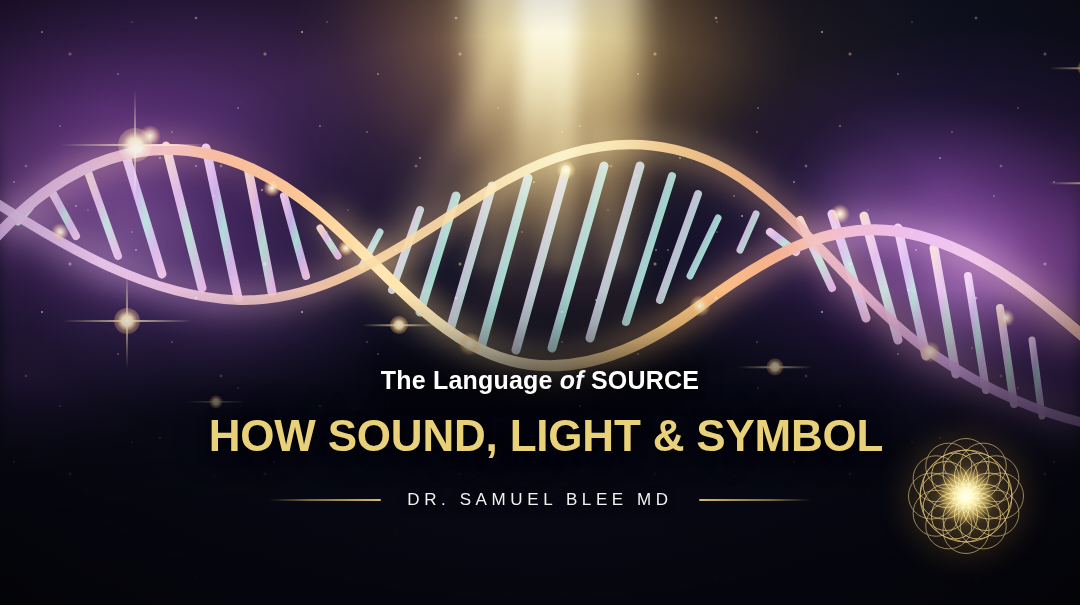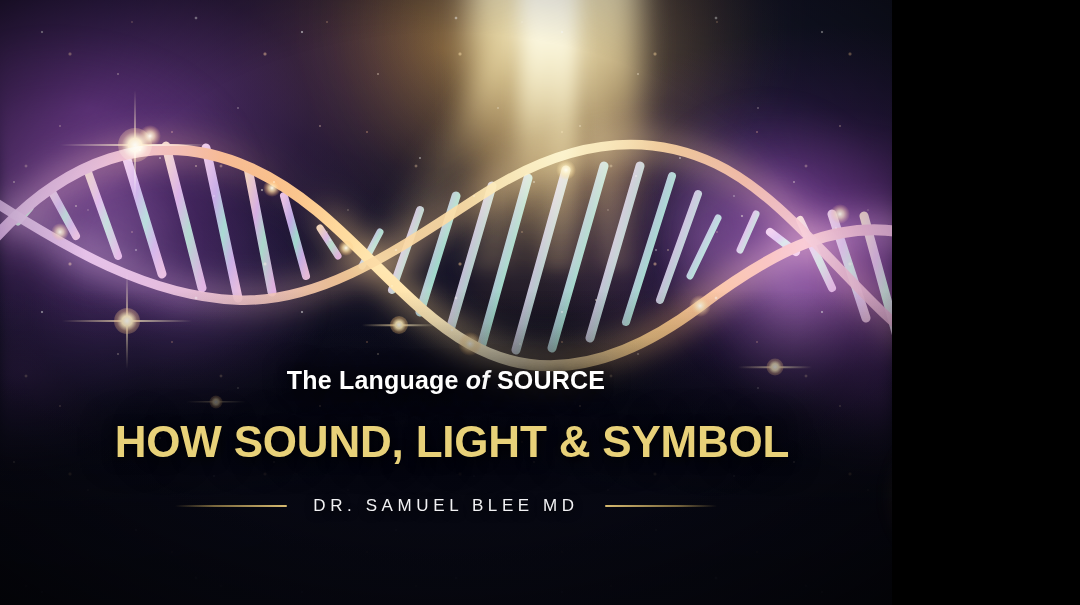--- a/index.html
+++ b/index.html
@@ -6,21 +6,21 @@
   html, body {
     margin: 0; padding: 0;
     background: #000;
   }
   body {
     font-family: "Liberation Sans", sans-serif;
   }
 
   #banner {
     position: relative;
-    width: 892px;
+    width: 1080px;
     height: 605px;
     overflow: hidden;
     background: #0a0a14;
     isolation: isolate;
   }
 
   
   .layer { position: absolute; inset: 0; pointer-events: none; }
 
   #space-base {
@@ -198,21 +198,21 @@
     letter-spacing: 0.2px;
     line-height: 1;
     text-shadow: 0 2px 10px rgba(0,0,0,0.85), 0 0 26px rgba(0,0,0,0.65);
     white-space: nowrap;
   }
   #eyebrow .it {
     font-style: italic;
     font-weight: bold;
   }
   #headline {
-    margin-top: 24px;
+    margin-top: 18px;
     color: #e8d179;
     font-size: 44px;
     font-weight: bold;
     line-height: 1.12;
     letter-spacing: -0.2px;
     text-shadow: 0 3px 14px rgba(0,0,0,0.88), 0 0 34px rgba(0,0,0,0.55);
     white-space: nowrap;
     padding-left: 12px;
   }
   #headline .l2 { display: block; }

